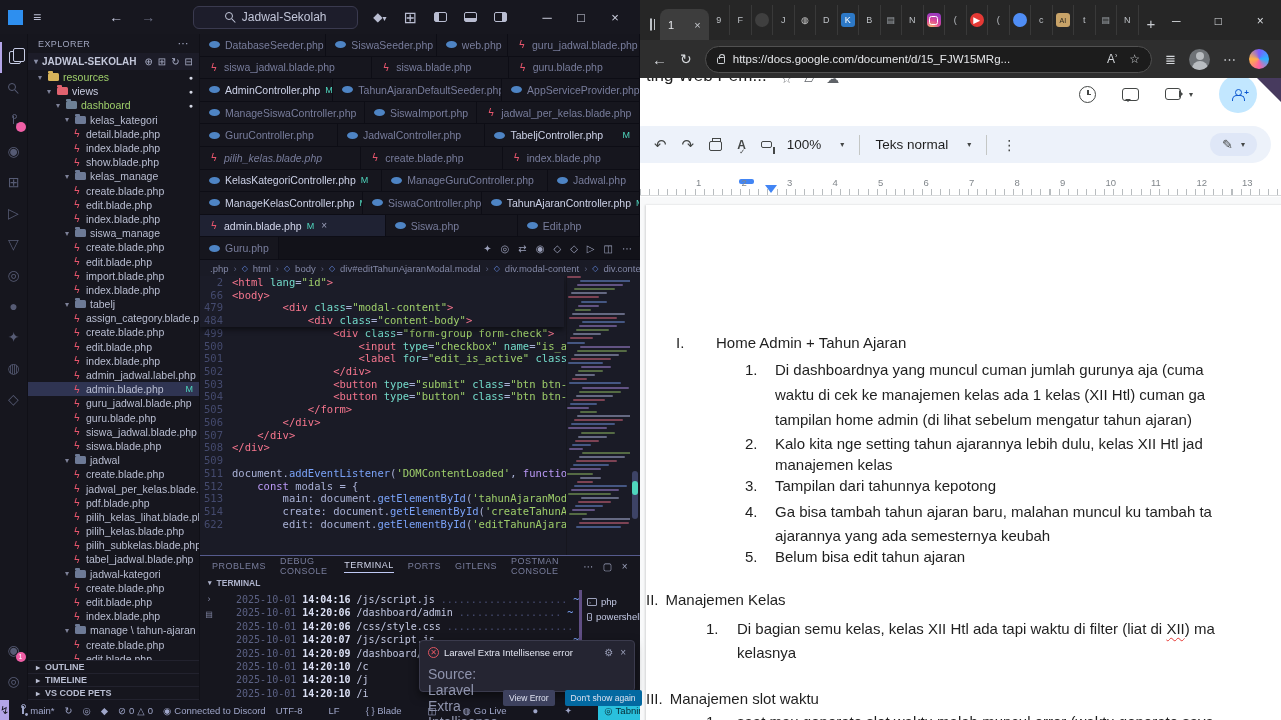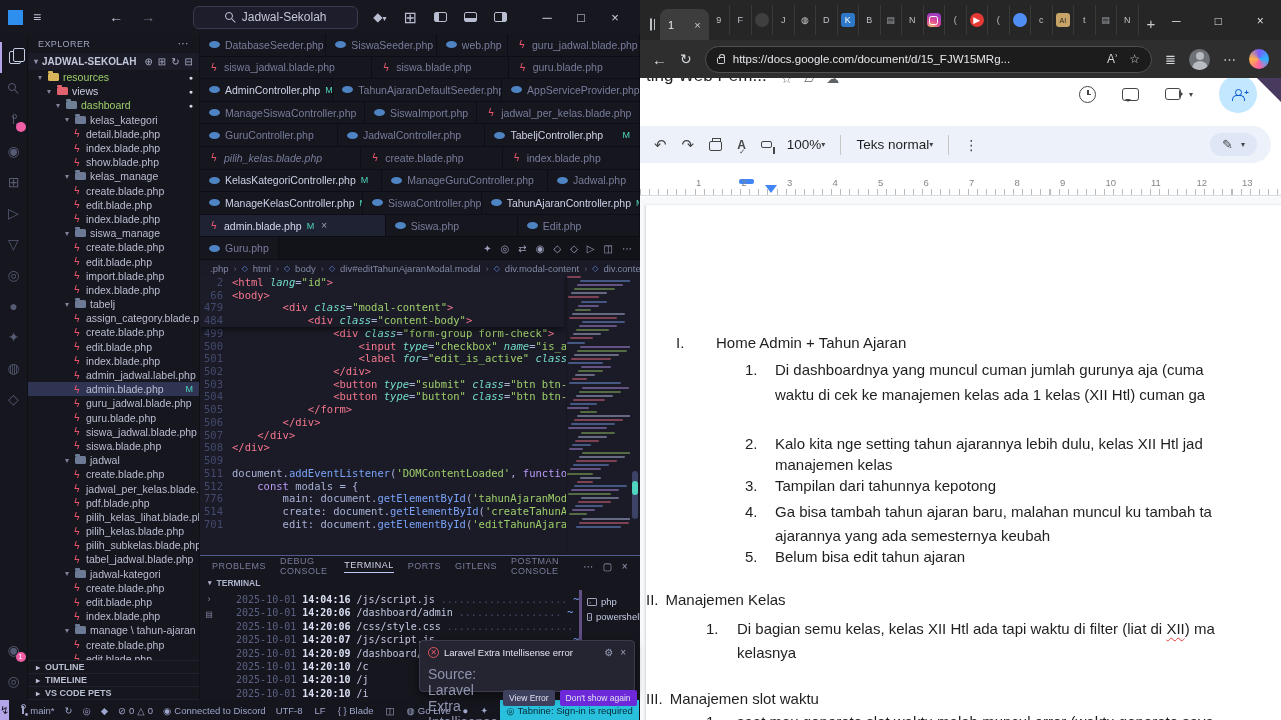--- a/index.html
+++ b/index.html
@@ -64,21 +64,21 @@
 
   .crumbs{height:16px;display:flex;align-items:center;gap:5px;padding:0 10px;font-size:9.5px;color:#8287a5;white-space:nowrap;overflow:hidden;flex:0 0 auto}
   .crumbs .cico{color:#5d7fd0;font-size:8px}
   .crumbs .sep{color:#5b607e}
 
   .codearea{flex:1;position:relative;min-height:0;overflow:hidden;font-family:"DejaVu Sans Mono",monospace;font-size:10.5px}
   .codecol{position:absolute;inset:0 76px 0 0}
   .cline{height:12.72px;line-height:12.72px;display:flex;white-space:pre}
   .cline .gut{width:32px;text-align:right;padding-right:9px;color:#444a6e;flex:0 0 auto}
   .sticky{position:relative;background:#1b1c28;box-shadow:0 3px 5px rgba(0,0,0,.45);z-index:2}
-  .tk-t{color:#f7768e}.tk-a{color:#73daca;font-style:italic}.tk-s{color:#9ece6a}.tk-p{color:#a9b1d6}.tk-k{color:#bb9af7}.tk-f{color:#7aa2f7}
+  .tk-t{color:#f7768e}.tk-a{color:#73daca;}.tk-s{color:#9ece6a}.tk-p{color:#a9b1d6}.tk-k{color:#bb9af7}.tk-f{color:#7aa2f7}
   .minimap{position:absolute;right:10px;top:0;bottom:0;width:64px;background:#1a1b26;border-left:1px solid #16161e;overflow:hidden}
   .mmbar{height:2px;margin-bottom:2.1px;border-radius:1px}
   .vscroll{position:absolute;right:0;top:0;bottom:0;width:10px}
   .vscroll .handle{position:absolute;right:2px;top:195px;width:6px;height:48px;background:#3d4366;border-radius:3px}
   .vscroll .accent{position:absolute;right:2px;top:205px;width:6px;height:14px;background:#4fd6be;border-radius:3px}
 
   .terminal{height:145px;flex:0 0 auto;background:#16161e;border-top:1px solid #565b8d;display:flex;flex-direction:column;position:relative}
   .t-tabs{height:20px;display:flex;align-items:center;gap:14px;padding:0 12px;font-size:9px;letter-spacing:.5px;color:#787d9c;flex:0 0 auto}
   .t-tab.on{color:#d3d7ec;border-bottom:1px solid #c0caf5;padding-bottom:2px}
   .t-tabs .tright{margin-left:auto;display:flex;gap:9px;font-size:10px;color:#9ba0ba}
@@ -92,26 +92,26 @@
   .shellrow{display:flex;align-items:center;gap:4px;height:15px}
   .shell-ic{width:10px;height:8px;border:1px solid #9ba0ba;border-radius:1px;font-size:6px;line-height:6px;text-align:left;padding-left:1px;color:#9ba0ba}
 
   .toast{position:absolute;right:5px;bottom:8px;width:216px;height:52px;background:#252532;border:1px solid #3b3b4d;border-radius:4px;box-shadow:0 4px 10px rgba(0,0,0,.5);z-index:6;padding:6px 8px;font-size:9.5px}
   .toast .row1{display:flex;align-items:center;gap:5px;color:#e3e6f2}
   .toast .errico{width:11px;height:11px;border-radius:50%;border:1.4px solid #e05561;color:#e05561;font-size:8px;line-height:9px;text-align:center;flex:0 0 auto}
   .toast .r1right{margin-left:auto;display:flex;gap:7px;color:#9ba0ba;font-size:10px}
   .toast .row2{display:flex;align-items:center;margin-top:8px;gap:5px}
   .toast .src{color:#8f94ad;font-size:14px}
   .toast .btn{margin-left:auto;background:#3d415e;color:#dfe2f0;font-size:8.5px;padding:3px 6px;border-radius:2px;white-space:nowrap}
-  .toast .btn.second{background:#6d28d9}
+  .toast .btn.second{margin-left:5px;background:#0369a1}
 
   .statusbar{height:20px;background:#15151e;display:flex;align-items:center;font-size:9.5px;color:#9fa6c9;gap:10px;padding-right:6px;flex:0 0 auto}
   .sb-item{display:flex;align-items:center;gap:3px;white-space:nowrap}
   .sb-chip{width:26px;height:20px;background:#b4a5e8;color:#15151e;display:flex;align-items:center;justify-content:center;font-size:11px}
-  .sb-right{margin-left:auto;display:flex;align-items:center;gap:12px}
+  .sb-right{margin-left:auto;display:flex;align-items:center;gap:26px}
   .sb-pill{background:#29c0dd;color:#062832;padding:1px 6px;display:flex;align-items:center;gap:3px;height:20px}
   .gitic{position:relative;width:8px;height:10px;display:inline-block}
   .gitic::before{content:"";position:absolute;left:3.2px;top:1px;bottom:1px;width:1.2px;background:currentColor}
   .gitic::after{content:"";position:absolute;width:3px;height:3px;border:1.1px solid currentColor;border-radius:50%;left:2px;top:-1px;box-shadow:3px 8px 0 -1.1px currentColor}
 
   
   .browser{position:absolute;left:640px;top:0;width:641px;height:720px;background:#262626;display:flex;flex-direction:column}
   .btabbar{height:40px;display:flex;align-items:flex-end;padding-left:6px;flex:0 0 auto;color:#bdc1c6}
   .ic-wsp{width:15px;height:13px;border:1.4px solid #bdc1c6;border-radius:3px;position:relative;margin:0 8px 9px 4px}
   .ic-wsp::before{content:"";position:absolute;left:3px;top:0;bottom:0;width:1.4px;background:#bdc1c6}
@@ -160,21 +160,21 @@
   .d-menus{position:absolute;left:5px;top:13px;display:flex;gap:23px;font-size:14px;color:#1f1f1f}
   .d-toolbar{position:absolute;left:-16px;right:10px;top:48px;height:37px;background:#edf2fa;border-radius:19px;display:flex;align-items:center;gap:15px;padding:0 14px 0 30px;color:#444746}
   .d-toolbar .tsep{width:1px;height:20px;background:#c4c7c5}
   .tglyph{font-size:15px}
   .ic-print{width:13px;height:10px;border:1.6px solid #444746;border-radius:2px;position:relative;margin-top:3px}
   .ic-print::before{content:"";position:absolute;left:2px;top:-4px;width:7px;height:3px;border:1.6px solid #444746;border-bottom:none}
   .spellck{position:relative;font-size:12px;font-weight:bold}
   .spellck::after{content:"✓";position:absolute;left:2px;bottom:-4px;font-size:7px;font-weight:normal}
   .ic-roller{width:11px;height:7px;border:1.6px solid #444746;border-radius:2px;position:relative}
   .ic-roller::after{content:"";position:absolute;right:-4px;top:5px;width:1.6px;height:7px;background:#444746}
-  .zoomsel,.stylesel{display:flex;align-items:center;gap:0;font-size:13.5px;color:#1f1f1f}
+  .zoomsel,.stylesel{display:flex;align-items:center;gap:19px;font-size:13.5px;color:#1f1f1f}
   .pencilpill{margin-left:auto;display:flex;align-items:center;gap:8px;background:#dfe7f7;border-radius:14px;padding:4px 12px;font-size:13px;color:#444746}
   .d-ruler{position:absolute;left:0;right:0;top:98px;height:20px;background:#fff;border-bottom:1px solid #d8dadc}
   .rnum{position:absolute;top:1px;font-size:9.5px;color:#80868b}
   .rticks{position:absolute;left:0;right:0;bottom:0;height:6px;background:repeating-linear-gradient(to right,#b8bcbf 0 1px,transparent 1px 9.1px)}
   .ind-bar{position:absolute;left:99px;top:3px;width:15px;height:5px;background:#4285f4;border-radius:2px}
   .ind-tri{position:absolute;left:125px;top:9px;width:0;height:0;border:6px solid transparent;border-top:8px solid #4285f4}
   .d-bodyarea{position:absolute;left:0;right:0;top:119px;bottom:0;background:#f8f9fa}
   .d-page{position:absolute;left:6px;top:8px;right:-4px;bottom:-4px;background:#fff;box-shadow:-1px 0 2px rgba(0,0,0,.15)}
   .dl{position:absolute;white-space:nowrap;font-size:15px;color:#1f1f1f}
   .dl .mk{position:absolute;text-align:left}
@@ -649,23 +649,23 @@
                 <div class="cline"><span class="gut">502</span><span><span>                </span><span class="tk-t">&lt;/div&gt;</span></span></div>
                 <div class="cline"><span class="gut">503</span><span><span>                </span><span class="tk-t">&lt;button </span><span class="tk-a">type</span><span class="tk-p">=</span><span class="tk-s">"submit"</span><span class="tk-a"> class</span><span class="tk-p">=</span><span class="tk-s">"btn btn-primary</span></span></div>
                 <div class="cline"><span class="gut">504</span><span><span>                </span><span class="tk-t">&lt;button </span><span class="tk-a">type</span><span class="tk-p">=</span><span class="tk-s">"button"</span><span class="tk-a"> class</span><span class="tk-p">=</span><span class="tk-s">"btn btn-seconda</span></span></div>
                 <div class="cline"><span class="gut">505</span><span><span>            </span><span class="tk-t">&lt;/form&gt;</span></span></div>
                 <div class="cline"><span class="gut">506</span><span><span>        </span><span class="tk-t">&lt;/div&gt;</span></span></div>
                 <div class="cline"><span class="gut">507</span><span><span>    </span><span class="tk-t">&lt;/div&gt;</span></span></div>
                 <div class="cline"><span class="gut">508</span><span><span></span><span class="tk-t">&lt;/div&gt;</span></span></div>
                 <div class="cline"><span class="gut">509</span><span><span></span></span></div>
                 <div class="cline"><span class="gut">511</span><span><span></span><span class="tk-p">document.</span><span class="tk-f">addEventListener</span><span class="tk-p">(</span><span class="tk-s">'DOMContentLoaded'</span><span class="tk-p">, </span><span class="tk-k">function</span><span class="tk-p"> () {</span></span></div>
                 <div class="cline"><span class="gut">512</span><span><span>    </span><span class="tk-k">const</span><span class="tk-p"> modals = {</span></span></div>
-                <div class="cline"><span class="gut">776</span><span><span>        </span><span class="tk-p">main: document.</span><span class="tk-f">getElementById</span><span class="tk-p">(</span><span class="tk-s">'tahunAjaranModal'</span><span class="tk-p">),</span></span></div>
+                <div class="cline"><span class="gut">513</span><span><span>        </span><span class="tk-p">main: document.</span><span class="tk-f">getElementById</span><span class="tk-p">(</span><span class="tk-s">'tahunAjaranModal'</span><span class="tk-p">),</span></span></div>
                 <div class="cline"><span class="gut">514</span><span><span>        </span><span class="tk-p">create: document.</span><span class="tk-f">getElementById</span><span class="tk-p">(</span><span class="tk-s">'createTahunAjaranMo</span></span></div>
-                <div class="cline"><span class="gut">701</span><span><span>        </span><span class="tk-p">edit: document.</span><span class="tk-f">getElementById</span><span class="tk-p">(</span><span class="tk-s">'editTahunAjaranModal'</span></span></div>
+                <div class="cline"><span class="gut">622</span><span><span>        </span><span class="tk-p">edit: document.</span><span class="tk-f">getElementById</span><span class="tk-p">(</span><span class="tk-s">'editTahunAjaranModal'</span></span></div>
               </div>
           </div>
           <div class="minimap" id="minimap">
               <div class="mmbar" style="width: 14px; margin-left: 0px; background: rgb(247, 118, 142); opacity: 0.45;"></div>
               <div class="mmbar" style="width: 51px; margin-left: 13px; background: rgb(122, 162, 247); opacity: 0.45;"></div>
               <div class="mmbar" style="width: 46px; margin-left: 10px; background: rgb(187, 154, 247); opacity: 0.45;"></div>
               <div class="mmbar" style="width: 41px; margin-left: 7px; background: rgb(158, 206, 106); opacity: 0.45;"></div>
               <div class="mmbar" style="width: 36px; margin-left: 4px; background: rgb(192, 202, 245); opacity: 0.45;"></div>
               <div class="mmbar" style="width: 31px; margin-left: 1px; background: rgb(247, 118, 142); opacity: 0.45;"></div>
               <div class="mmbar" style="width: 26px; margin-left: 14px; background: rgb(122, 162, 247); opacity: 0.45;"></div>
@@ -1006,20 +1006,21 @@
           <span class="rnum" style="left: 511px;">11</span>
           <span class="rnum" style="left: 556.5px;">12</span>
           <span class="rnum" style="left: 602px;">13</span>
         </div>
 
       <div class="d-bodyarea">
         <div class="d-page" id="docpage">
             <div class="dl roman1" style="top: 129px;"><span class="mk">I.</span><span>Home Admin + Tahun Ajaran</span></div>
             <div class="dl num1" style="top: 156px;"><span class="mk">1.</span><span>Di dashboardnya yang muncul cuman jumlah gurunya aja (cuma</span></div>
             <div class="dl cont1" style="top: 181px;"><span>waktu di cek ke manajemen kelas ada 1 kelas (XII Htl) cuman ga</span></div>
+            <div class="dl cont1" style="top: 206px;"><span>tampilan home admin (di lihat sebelum mengatur tahun ajaran)</span></div>
             <div class="dl num1" style="top: 230px;"><span class="mk">2.</span><span>Kalo kita nge setting tahun ajarannya lebih dulu, kelas XII Htl jad</span></div>
             <div class="dl cont1" style="top: 251px;"><span>manajemen kelas</span></div>
             <div class="dl num1" style="top: 272px;"><span class="mk">3.</span><span>Tampilan dari tahunnya kepotong</span></div>
             <div class="dl num1" style="top: 298px;"><span class="mk">4.</span><span>Ga bisa tambah tahun ajaran baru, malahan muncul ku tambah ta</span></div>
             <div class="dl cont1" style="top: 322px;"><span>ajarannya yang ada semesternya keubah</span></div>
             <div class="dl num1" style="top: 343px;"><span class="mk">5.</span><span>Belum bisa edit tahun ajaran</span></div>
             <div class="dl roman2" style="top: 386px;"><span class="mkin">II.</span><span>Manajemen Kelas</span></div>
             <div class="dl num2" style="top: 415px;"><span class="mk">1.</span><span><span>Di bagian semu kelas, kelas XII Htl ada tapi waktu di filter (liat di </span><span class="miss">XII</span><span>) ma</span></span></div>
             <div class="dl cont2" style="top: 439px;"><span>kelasnya</span></div>
             <div class="dl roman2" style="top: 485px;"><span class="mkin">III.</span><span>Manajemen slot waktu</span></div>

